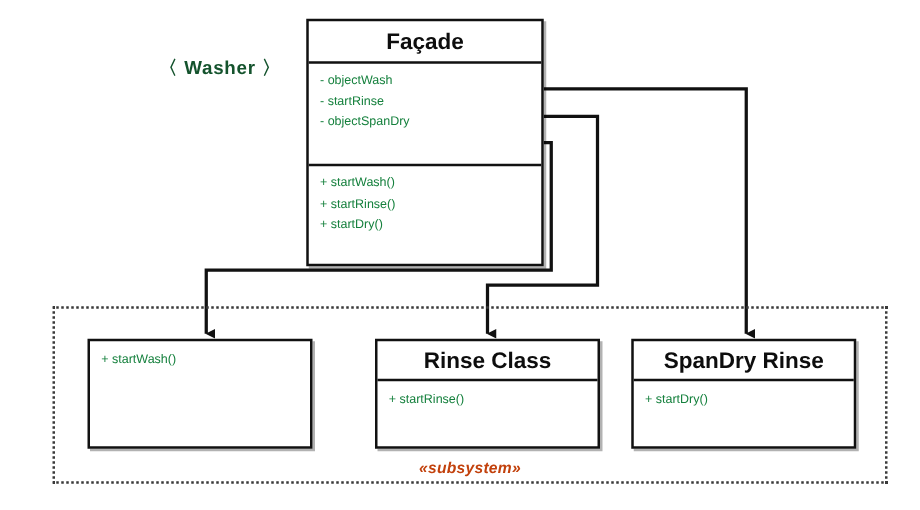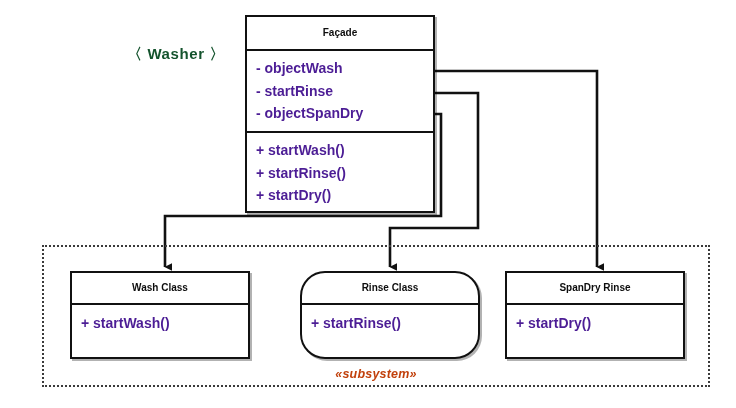--- a/index.html
+++ b/index.html
@@ -62,31 +62,31 @@
   }
   .uml .compartment {
     box-sizing: border-box;
   }
   .uml .compartment + .compartment {
     border-top: 2.5px solid #111111;
   }
   .uml .title {
     text-align: center;
     font-weight: bold;
-    font-size: 10px;
+    font-size: 18px;
     color: #0d0d0d;
     line-height: 1;
     display: flex;
     align-items: center;
     justify-content: center;
   }
   .uml .member {
-    font-size: 14px;
-    font-weight: bold;
-    color: #4c1d95;
+    font-size: 10px;
+    font-weight: normal;
+    color: #15803d;
     padding: 1px 0 1px 9px;
     white-space: nowrap;
     line-height: 1.47;
   }
 
   
   #facade {
     left: 245px;
     top: 15px;
     width: 190px;
@@ -94,21 +94,21 @@
   }
   #facade .c-title   { height: 32px; }
   #facade .c-attrs   { height: 82px; padding-top: 6px; }
   #facade .c-ops     { height: 79px; padding-top: 6px; }
 
   
   .subclass { width: 180px; height: 88px; top: 271px; }
   .subclass .c-title { height: 30px; }
   .subclass .c-ops   { height: 55px; padding-top: 7px; }
   #wash-class    { left: 70px; }
-  #rinse-class   { left: 300px; border-radius: 25px; }
+  #rinse-class   { left: 300px; }
   #spandry-class { left: 505px; }
 
   
   .actor-label {
     position: absolute;
     left: 112px;
     top: 45px;
     width: 128px;
     text-align: center;
     font-size: 15px;
@@ -157,21 +157,20 @@
     </div>
 
     <div class="compartment c-ops">
       <div class="member">+ startWash()</div>
       <div class="member">+ startRinse()</div>
       <div class="member">+ startDry()</div>
     </div>
   </div>
 
   <div class="uml subclass" id="wash-class">
-    <div class="compartment c-title title">Wash Class</div>
     <div class="compartment c-ops">
       <div class="member">+ startWash()</div>
     </div>
   </div>
 
   <div class="uml subclass" id="rinse-class">
     <div class="compartment c-title title">Rinse Class</div>
     <div class="compartment c-ops">
       <div class="member">+ startRinse()</div>
     </div>

